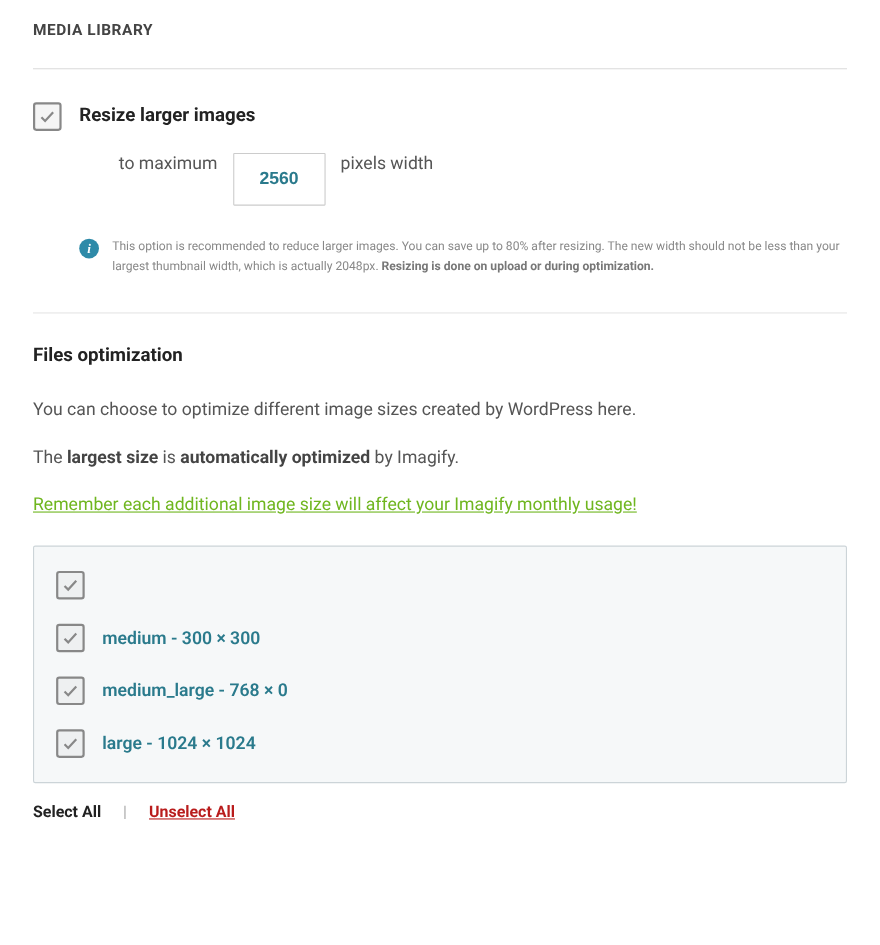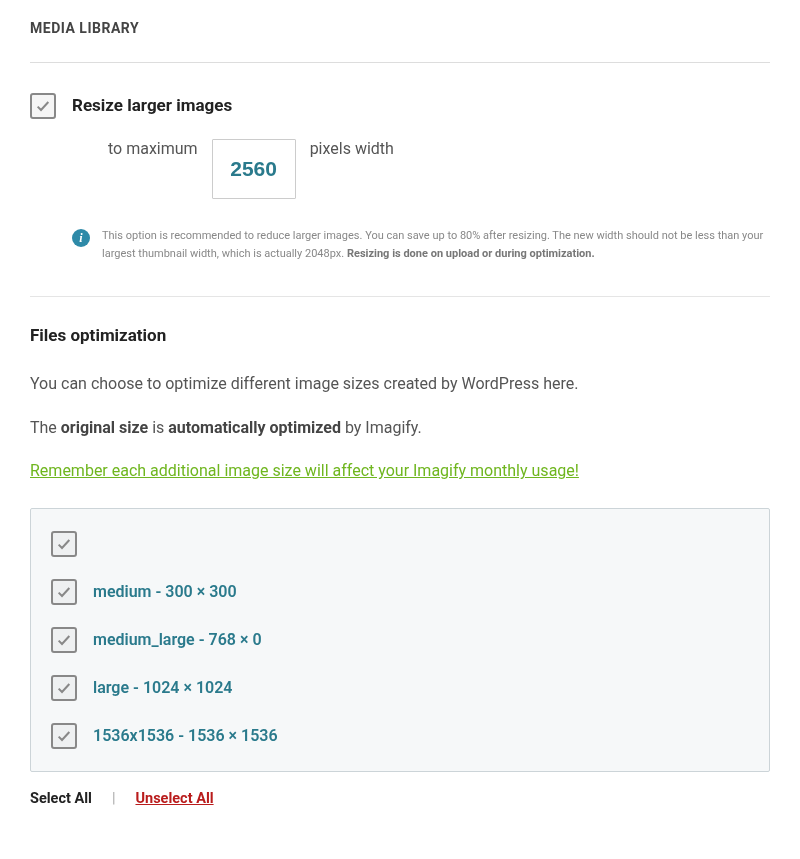--- a/index.html
+++ b/index.html
@@ -64,24 +64,24 @@
       gap: 14px;
       margin-top: 24px;
       margin-left: 36px;
     }
     .sub-text {
       font-size: 16px;
       color: #555;
     }
     .number-input {
       width: 84px;
-      height: 60px;
+      height: 48px;
       border: 1px solid #ccc;
       border-radius: 1px;
-      font-size: 21px;
+      font-size: 16px;
       font-weight: 700;
       color: #2a7a8c;
       text-align: center;
       background: #fff;
     }
     .info-row {
       display: flex;
       align-items: flex-start;
       gap: 12px;
       margin-top: 28px;
@@ -226,21 +226,21 @@
   </div>
 </div>
 
 <hr class="divider">
 
 <h3 class="subsection-title">Files optimization</h3>
 
 <p class="body-text">You can choose to optimize different image sizes created by WordPress here.</p>
 
 <p class="body-text">
-  <span>The </span><strong>original size</strong><span> is </span><strong>automatically optimized</strong><span> by Imagify.</span>
+  <span>The </span><strong>largest size</strong><span> is </span><strong>automatically optimized</strong><span> by Imagify.</span>
 </p>
 
 <p class="warning-text">Remember each additional image size will affect your Imagify monthly usage!</p>
 
 <div class="sizes-box">
   <div class="size-row">
     <div class="size-checkbox">
       <svg viewBox="0 0 24 24">
           <polyline points="4 13 9 18 20 6"></polyline>
         </svg>
@@ -262,28 +262,20 @@
     </div>
     <span class="size-label">medium_large - 768 × 0</span>
   </div>
   <div class="size-row">
     <div class="size-checkbox">
       <svg viewBox="0 0 24 24">
           <polyline points="4 13 9 18 20 6"></polyline>
         </svg>
     </div>
     <span class="size-label">large - 1024 × 1024</span>
-  </div>
-  <div class="size-row">
-    <div class="size-checkbox">
-      <svg viewBox="0 0 24 24">
-          <polyline points="4 13 9 18 20 6"></polyline>
-        </svg>
-    </div>
-    <span class="size-label">1536x1536 - 1536 × 1536</span>
   </div>
 </div>
 
 <div class="actions-row">
   <span class="action-link">Select All</span>
   <span class="action-sep">|</span>
   <span class="action-link underline">Unselect All</span>
 </div>
 
 </body></html>

